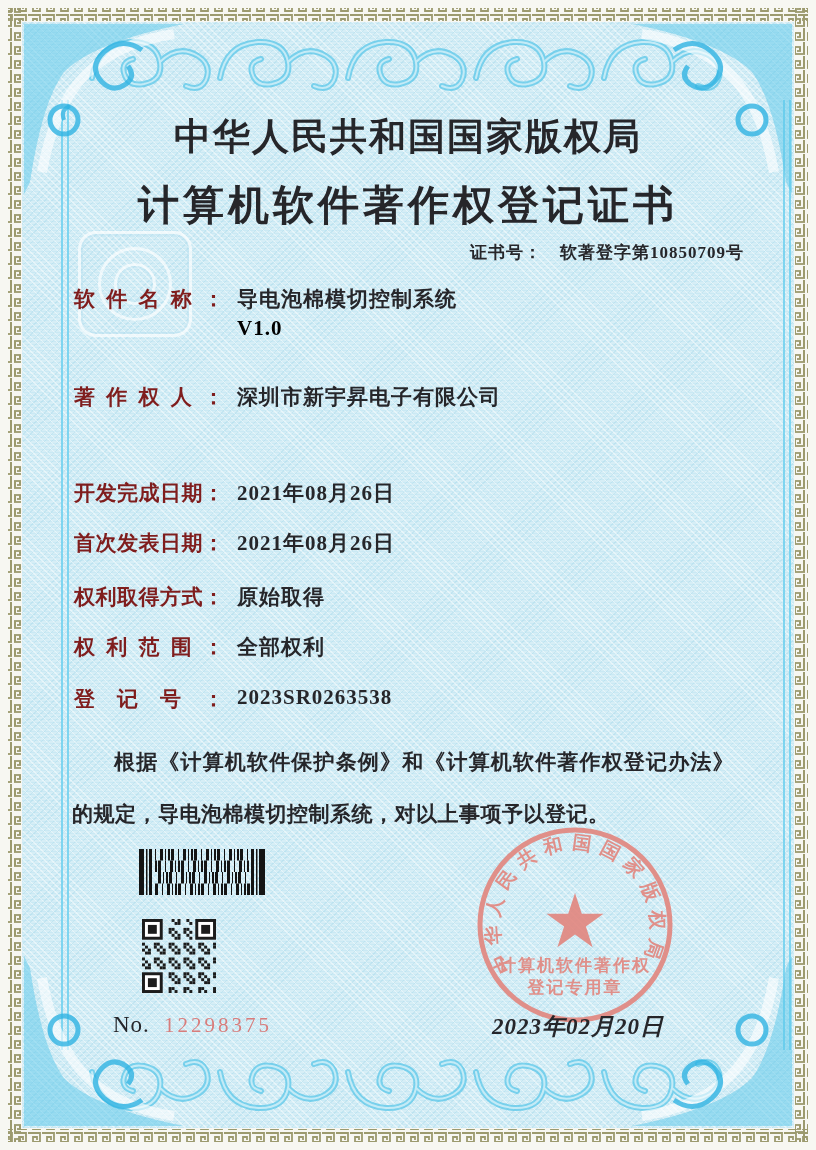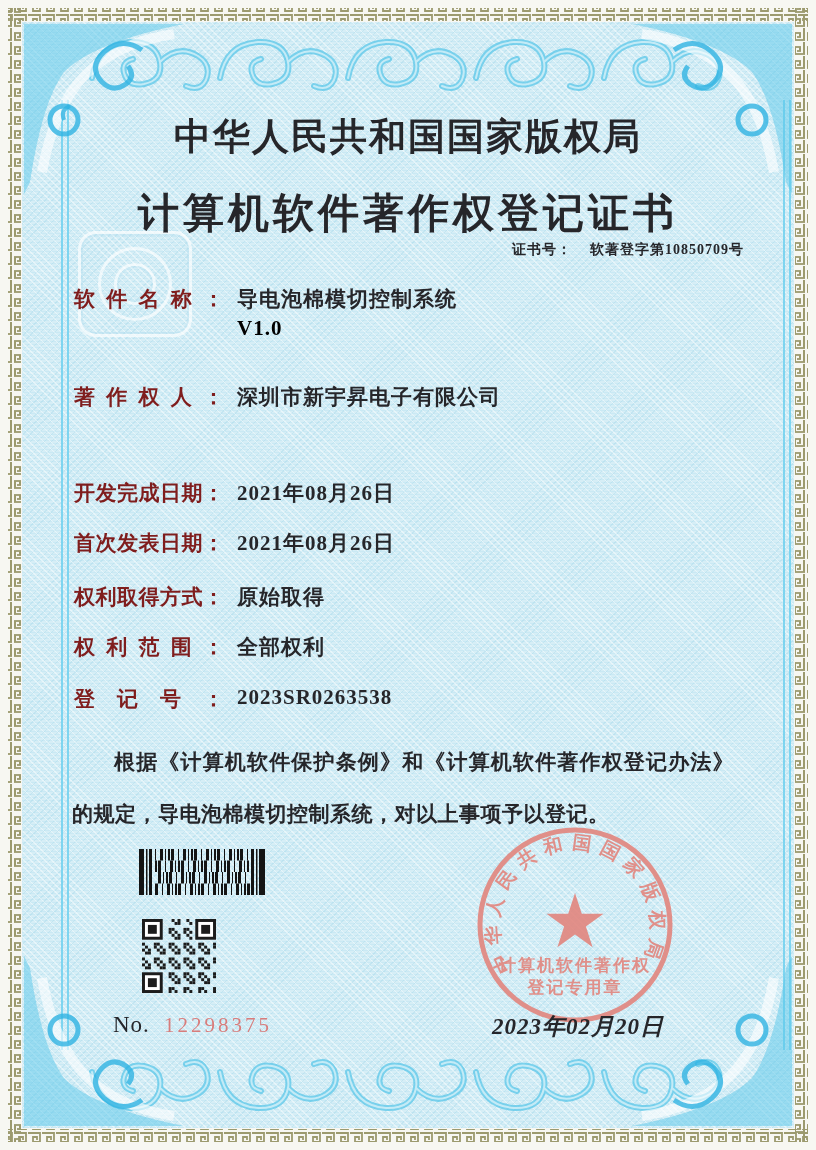--- a/index.html
+++ b/index.html
@@ -37,22 +37,22 @@
     border:3px solid rgba(255,255,255,.9);border-radius:18px;opacity:.75;
     box-shadow:inset 0 0 0 2px rgba(176,220,238,.45);
   }
   .watermark .c1,.watermark .c2{position:absolute;border-radius:50%;border:3px solid rgba(255,255,255,.85);}
   .watermark .c1{left:17px;top:13px;width:68px;height:68px;}
   .watermark .c2{left:33px;top:29px;width:36px;height:36px;box-shadow:inset 0 0 0 2px rgba(176,220,238,.4);}
 
   
   .txt{position:absolute;color:#26262a;font-weight:700;}
   .title1{left:0;width:816px;top:112px;text-align:center;font-size:37px;letter-spacing:2px;}
-  .title2{left:0;width:816px;top:178px;text-align:center;font-size:41px;letter-spacing:4px;margin-top:8px;}
-  .certno{top:241px;right:72px;font-size:14px;letter-spacing:1px;}
+  .title2{left:0;width:816px;top:178px;text-align:center;font-size:41px;letter-spacing:4px;}
+  .certno{top:241px;right:72px;font-size:17px;letter-spacing:1px;}
   .certno .gap{display:inline-block;width:18px;}
 
   .frow{position:absolute;left:74px;font-size:21px;}
   .flabel{position:absolute;left:0;top:0;width:150px;color:#7f1d1d;font-weight:700;
           text-align:justify;text-align-last:justify;}
   .fvalue{position:absolute;left:163px;top:0;width:520px;color:#26262a;font-weight:700;letter-spacing:1px;}
   .fvalue2{position:absolute;left:163px;top:31px;color:#000000;font-weight:700;letter-spacing:1px;}
 
   .statement{
     left:72px;top:736px;width:662px;font-size:21px;line-height:52px;

